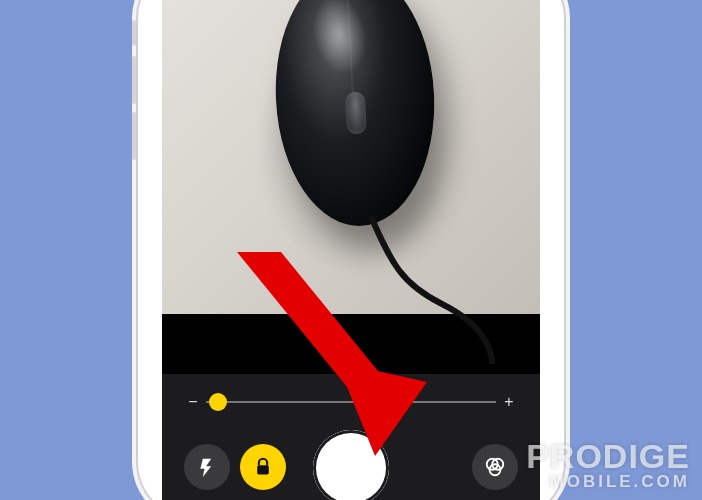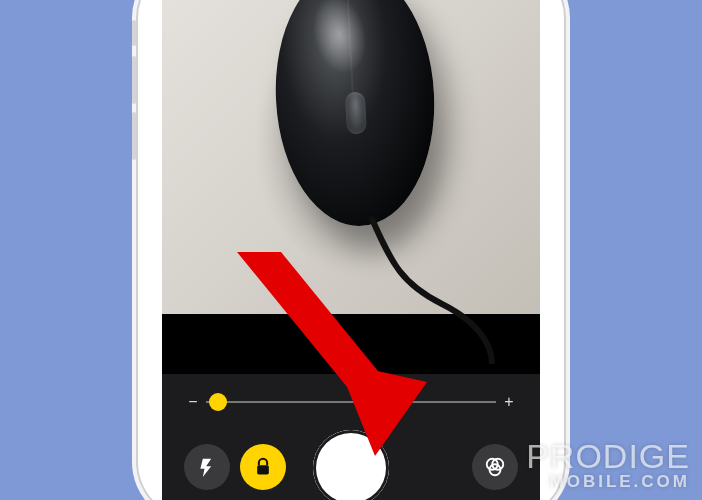--- a/index.html
+++ b/index.html
@@ -189,21 +189,21 @@
     position: absolute;
     right: 12px;
     bottom: 10px;
     color: rgba(255,255,255,0.65);
     font-family: Arial, sans-serif;
     text-align: right;
     line-height: 1;
     letter-spacing: 1px;
     text-shadow: 0 0 4px rgba(0,0,0,0.2);
   }
-  .watermark .wm-top { font-size: 34px; font-weight: 400; }
+  .watermark .wm-top { font-size: 34px; font-weight: 700; }
   .watermark .wm-bot { font-size: 17px; font-weight: 600; letter-spacing: 3px; }
 </style>
 </head>
 <body>
 
 <div class="phone">
   <div class="side-button b1"></div>
   <div class="side-button b2"></div>
   <div class="side-button b3"></div>
   <div class="phone-inner"></div>

